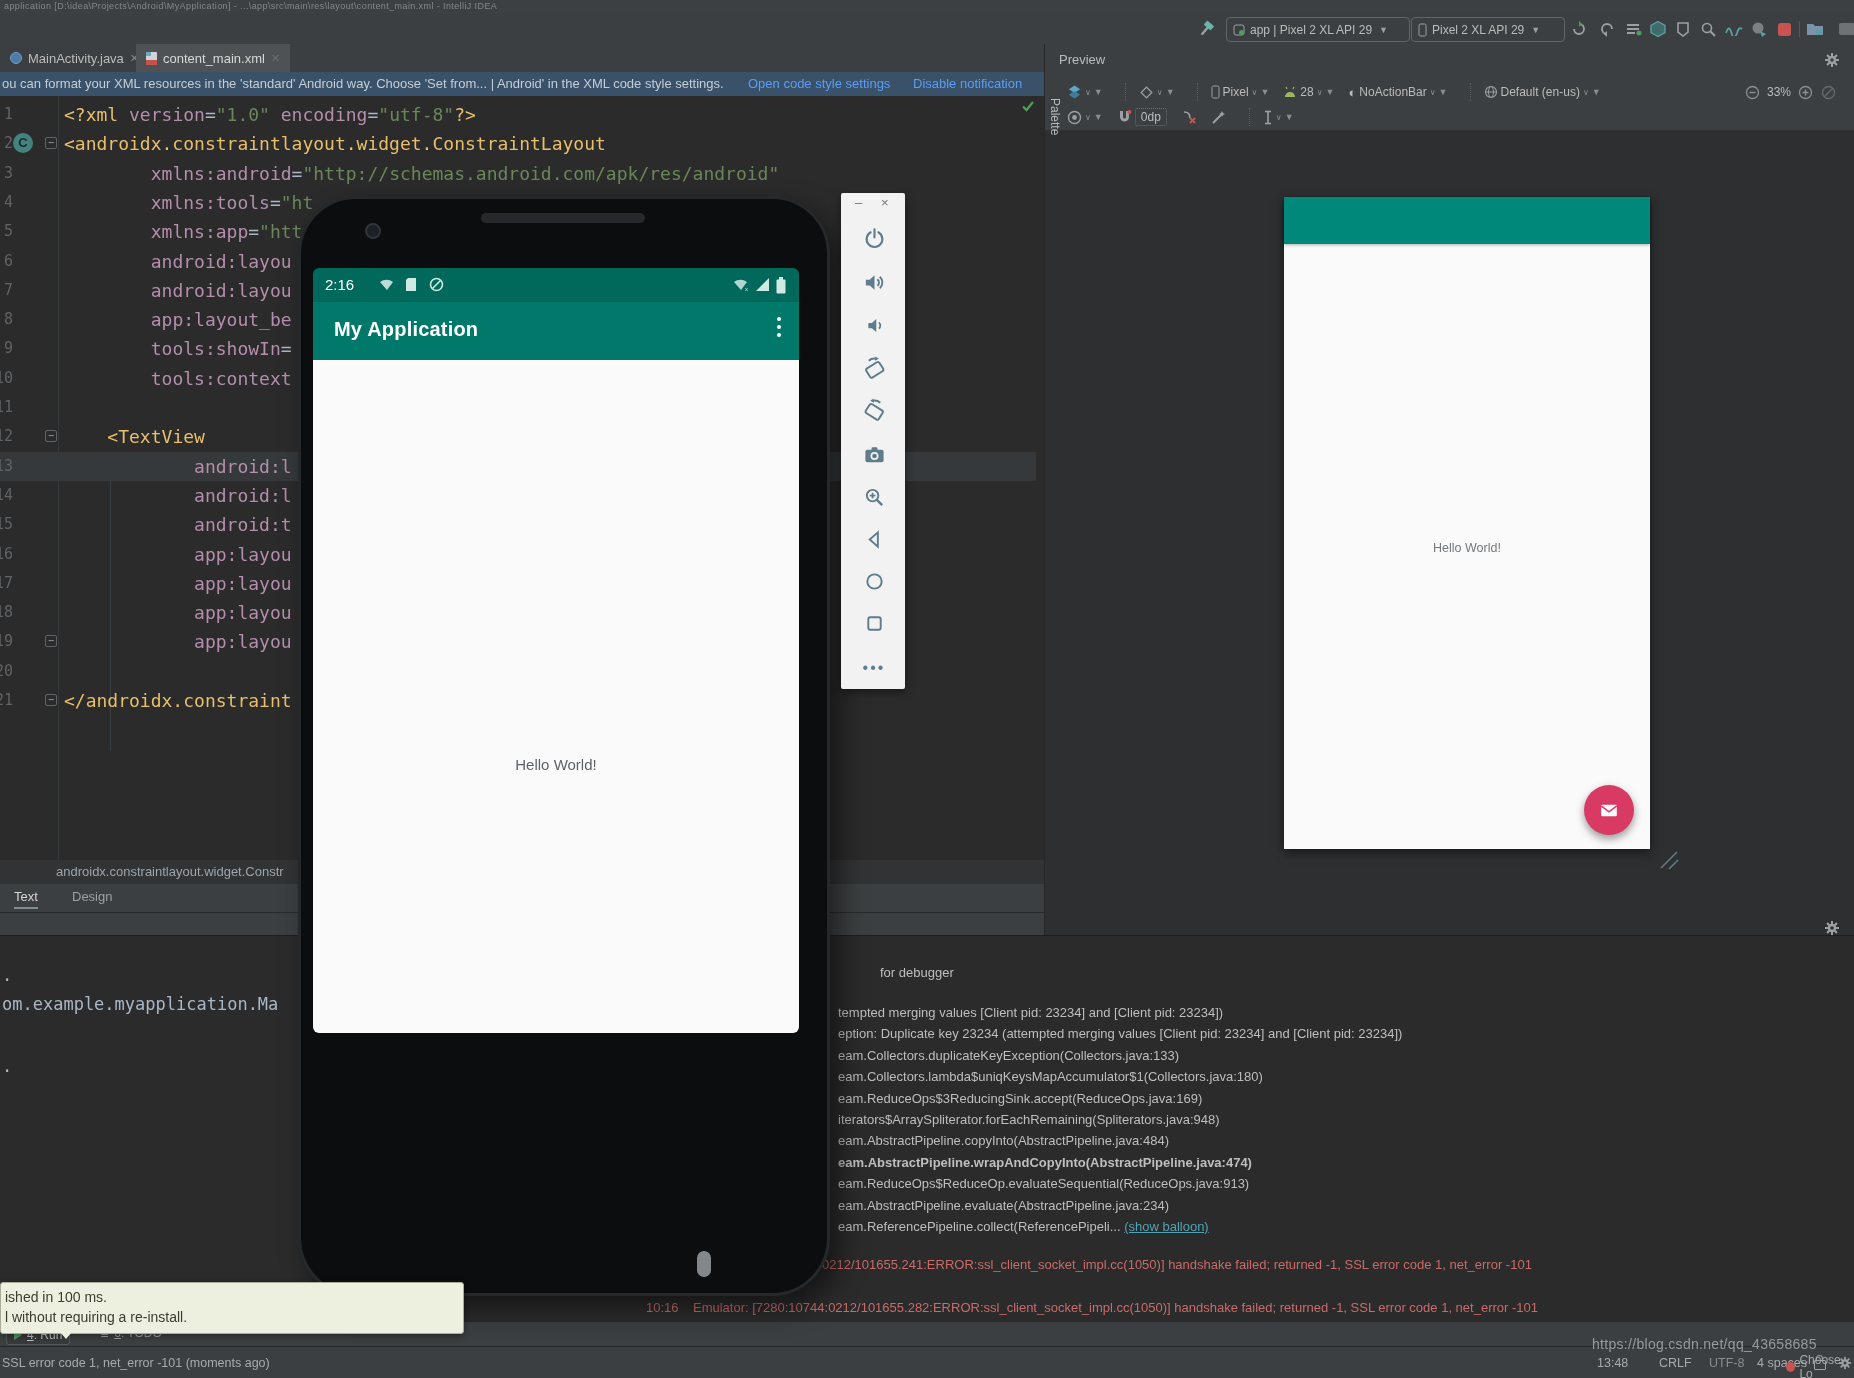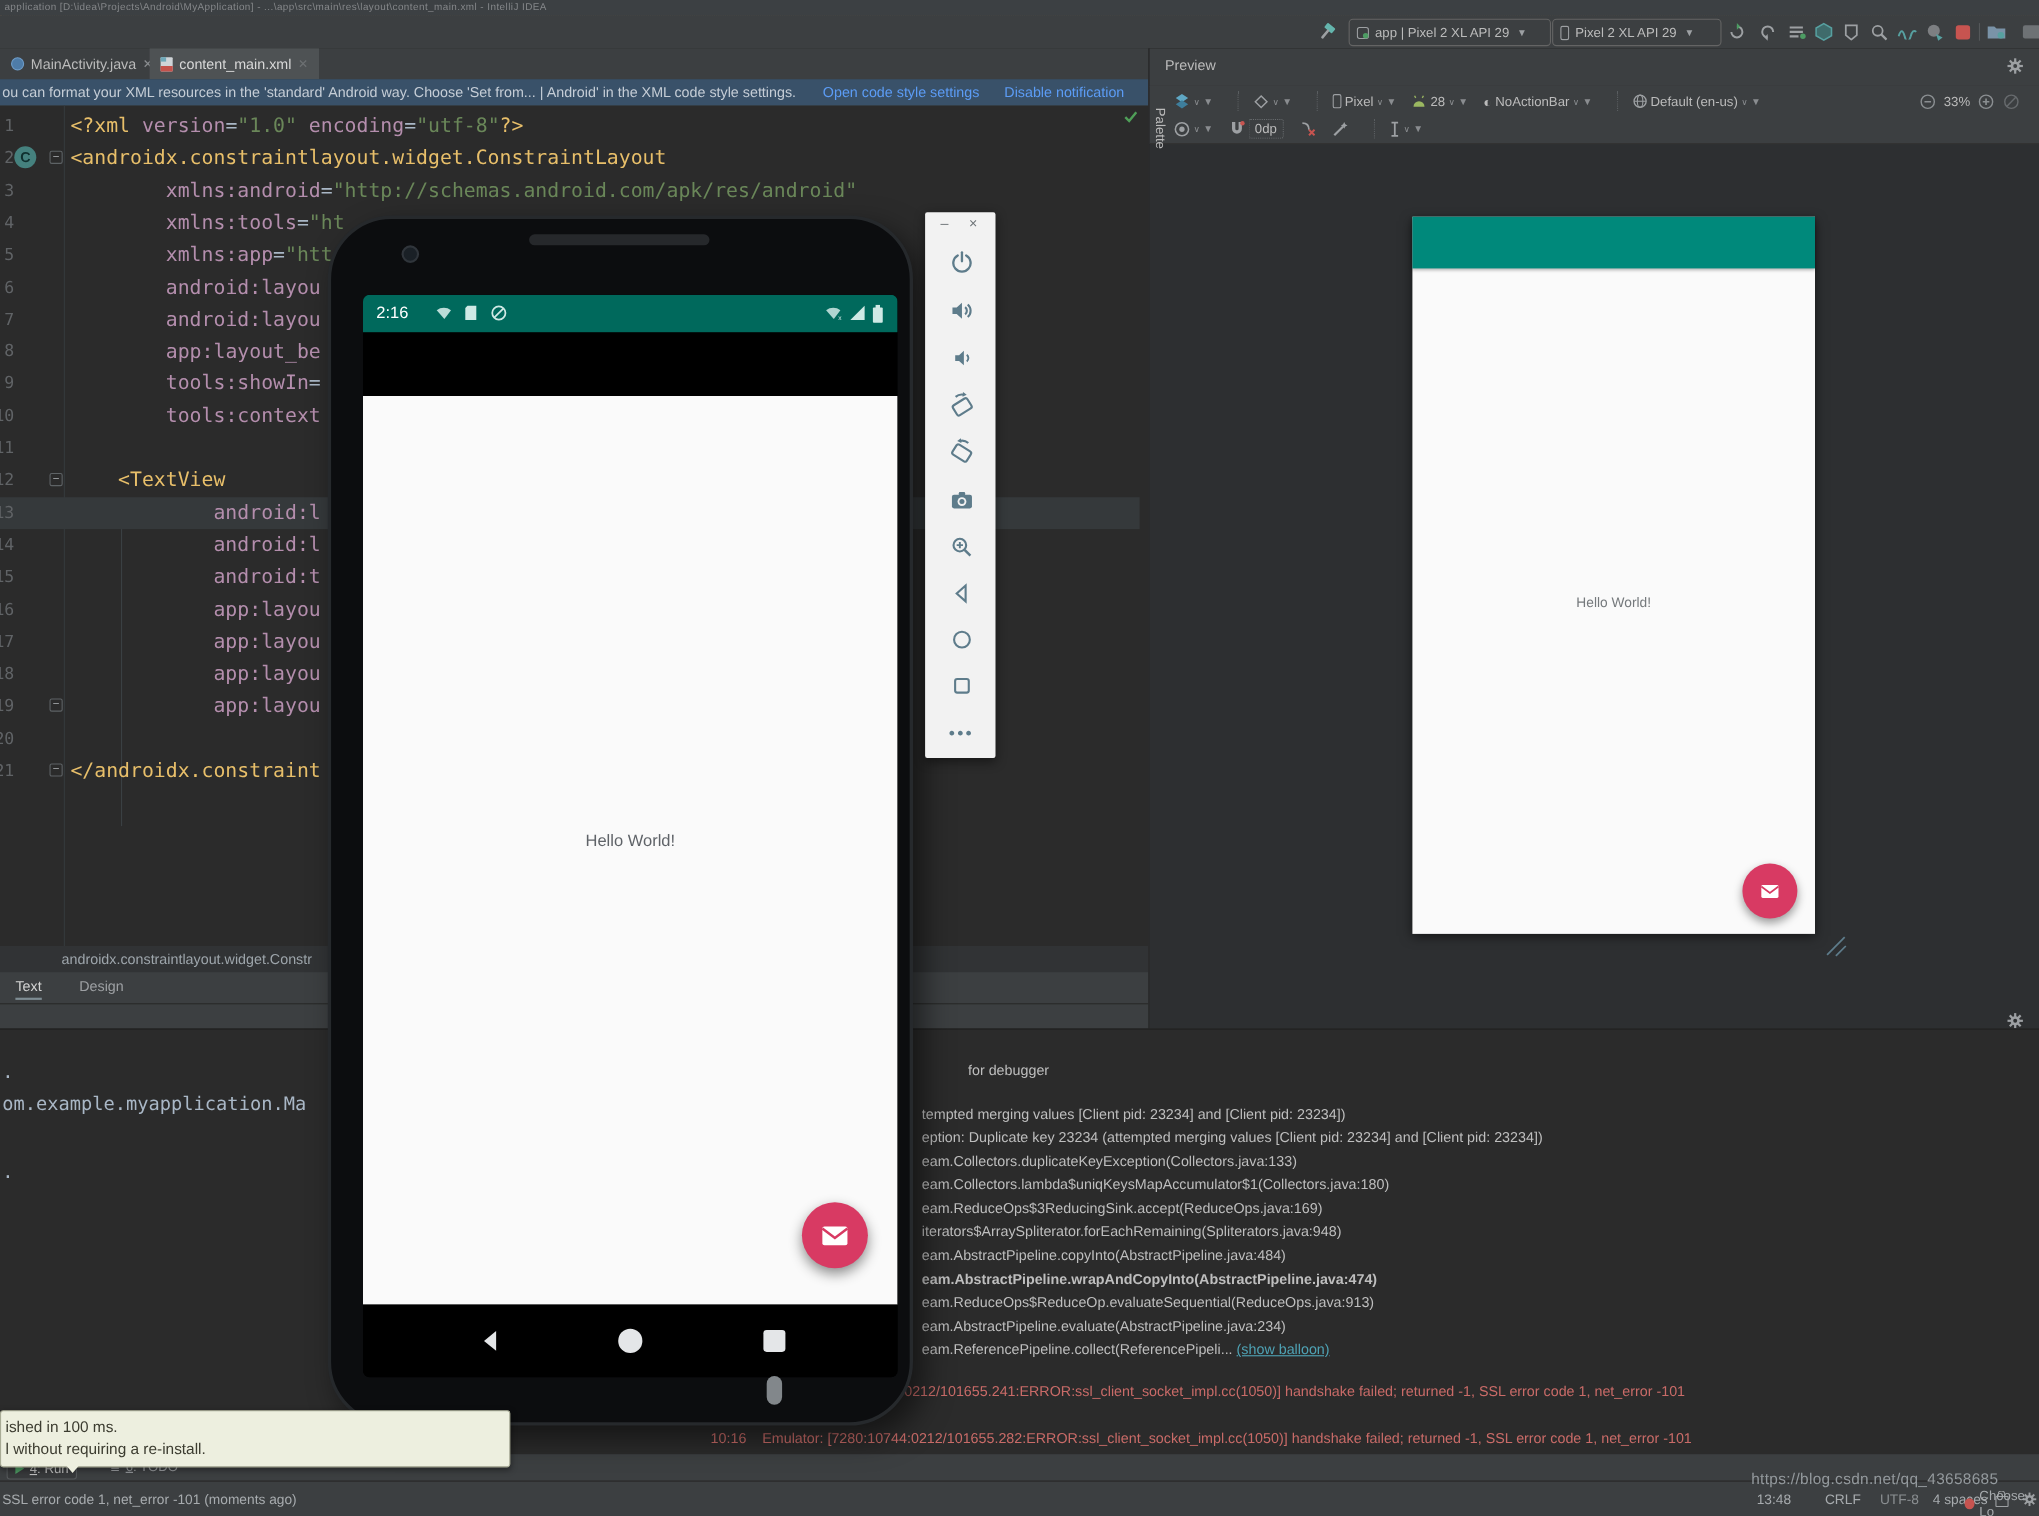--- a/index.html
+++ b/index.html
@@ -85,21 +85,21 @@
   .lockic{position:absolute;top:13px;width:10px;height:8px;border:1.4px solid #9DA0A3;border-radius:1px;}
   .lockic::before{content:"";position:absolute;left:1px;top:-6px;width:5px;height:5px;border:1.4px solid #9DA0A3;border-bottom:none;border-radius:4px 4px 0 0;}
   #eventlog{position:absolute;top:6px;left:1786px;display:flex;align-items:center;gap:4px;color:#A7ABAE;font-size:12px;}
   .redbadge{width:10px;height:10px;border-radius:50%;background:#C75450;}
   #watermark{position:absolute;left:1592px;top:1336px;font-size:14px;color:#9BA1A5;letter-spacing:.3px;z-index:60;opacity:.92;white-space:nowrap;}
 
   
   #phone{left:298px;top:196px;width:532px;height:1100px;background:#0c0d0f;border:3px solid #26292c;border-radius:58px;box-sizing:border-box;box-shadow:10px 12px 26px rgba(0,0,0,.5);z-index:40;}
   #speaker{position:absolute;left:180px;top:14px;width:164px;height:10px;border-radius:5px;background:#26282B;}
   #fcam{position:absolute;left:64px;top:24px;width:12px;height:12px;border-radius:50%;background:#1A2026;border:2px solid #30353B;}
-  #scr{position:absolute;left:29px;top:69px;width:486px;height:984px;background:#000;border-radius:6px;overflow:hidden;}
+  #scr{position:absolute;left:12px;top:69px;width:486px;height:765px;background:#000;border-radius:6px;overflow:hidden;}
   #p-status{position:absolute;left:0;top:0;width:486px;height:34px;background:#00695C;color:#fff;}
   #p-status .ptime{position:absolute;left:12px;top:8px;font-size:15px;}
   #p-appbar{position:absolute;left:0;top:34px;width:486px;height:58px;background:#00796B;box-shadow:0 2px 4px rgba(0,0,0,.35);}
   #p-appbar .atitle{position:absolute;left:21px;top:16px;font-size:20px;color:#fff;font-weight:bold;letter-spacing:.2px;}
   .overflow-dots{position:absolute;right:18px;top:15px;width:4px;}
   .overflow-dots i{display:block;width:4px;height:4px;border-radius:50%;background:#fff;margin-bottom:4px;}
   #p-content{position:absolute;left:0;top:92px;width:486px;height:826px;background:#FAFAFA;}
   #p-hello{position:absolute;left:0;top:396px;width:486px;text-align:center;font-size:15px;color:#5F6368;}
   #p-fab{position:absolute;left:399px;top:733px;width:60px;height:60px;border-radius:50%;background:#D83A63;box-shadow:0 5px 12px rgba(0,0,0,.45);display:flex;align-items:center;justify-content:center;}
   #p-nav{position:absolute;left:0;top:918px;width:486px;height:66px;background:#000;}
@@ -538,20 +538,28 @@
             <path d="M14 1v13H1z" fill="#CFE9E5"></path>
           </svg>
         </span>
       <span class="p-ic" style="left:463px">
         <svg width="10" height="17" viewBox="0 0 10 17">
             <rect x="3" y="0" width="4" height="3" fill="#CFE9E5"></rect>
             <rect x="0.5" y="2.5" width="9" height="14" rx="1" fill="#CFE9E5"></rect>
           </svg>
         </span>
     </div>
+    <div id="p-appbar">
+      <span class="atitle">My Application</span>
+      <span class="overflow-dots">
+          <i></i>
+          <i></i>
+          <i></i>
+        </span>
+    </div>
     <div id="p-content">
       <div id="p-hello">Hello World!</div>
       <div id="p-fab">
         <svg width="26" height="19" viewBox="0 0 26 20">
             <rect x="1" y="1" width="24" height="18" rx="2" fill="#fff"></rect>
             <path d="M1 3l12 9 12-9" fill="none" stroke="#D83A63" stroke-width="2.4"></path>
           </svg>
       </div>
     </div>
     <div id="p-nav">

